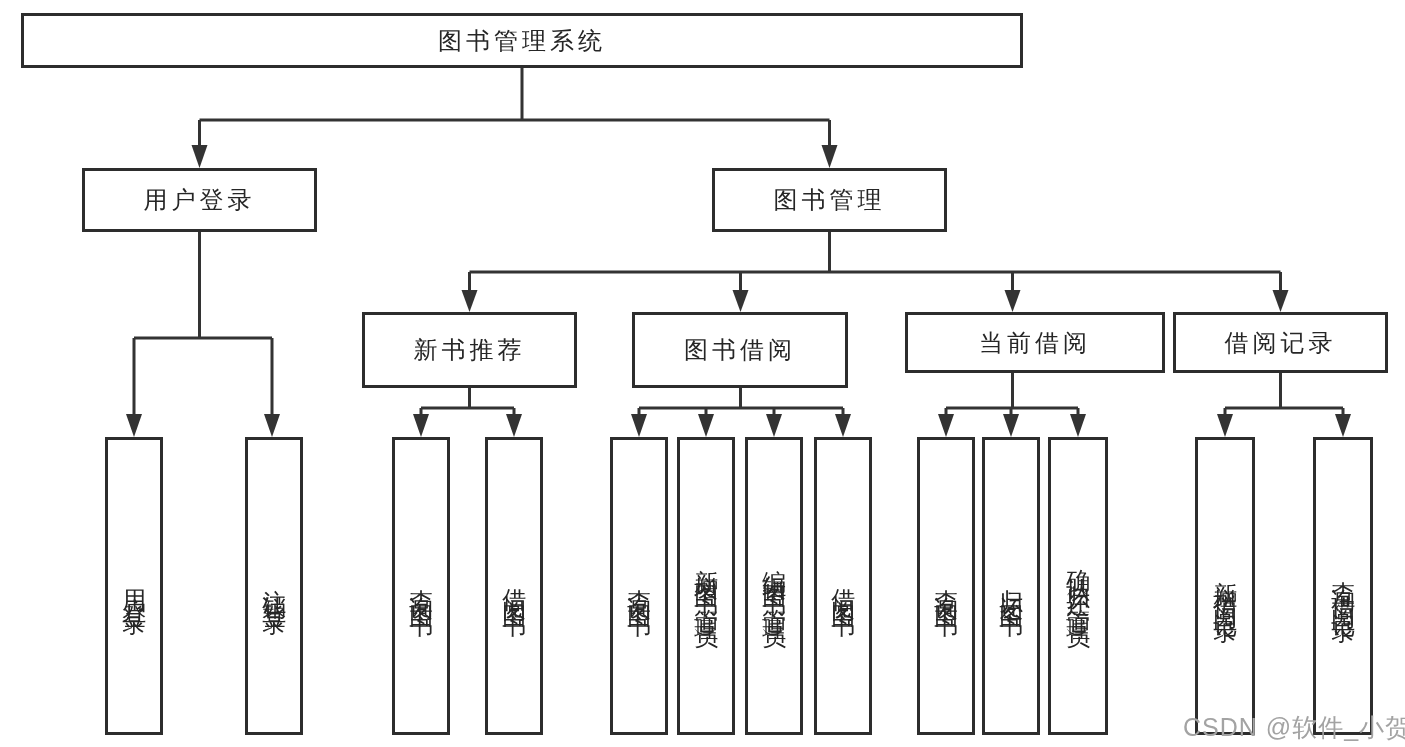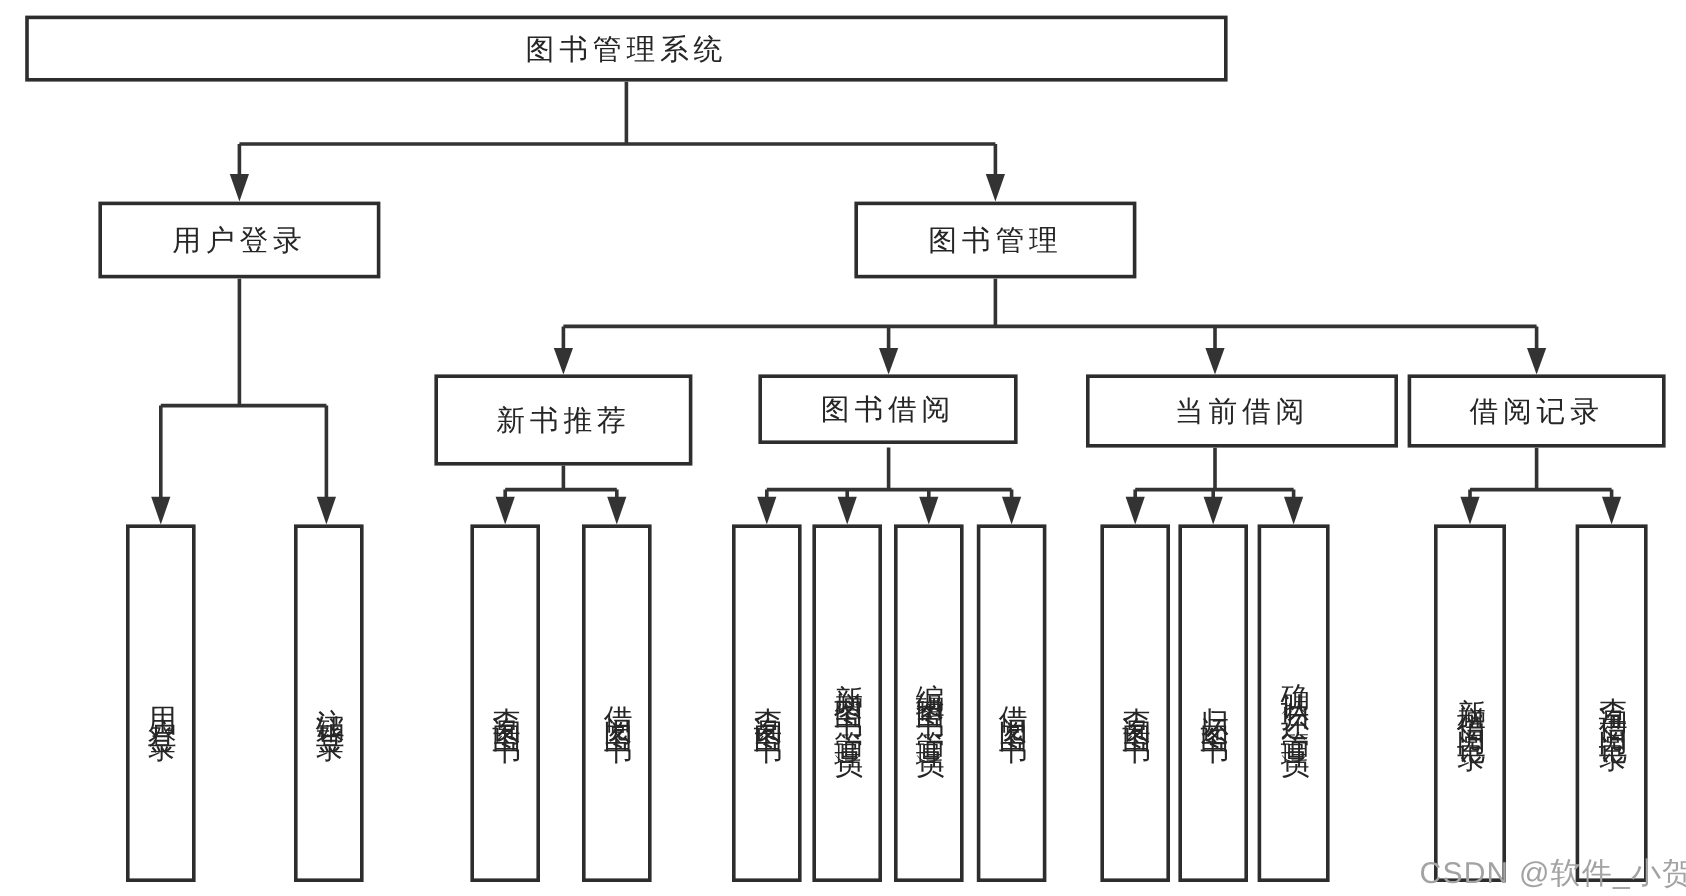--- a/index.html
+++ b/index.html
@@ -115,21 +115,21 @@
   <div class="hbox" style="left:82px; top:168px; width:235px; height:64px;">
     <span>用户登录</span>
   </div>
   <div class="hbox" style="left:712px; top:168px; width:235px; height:64px;">
     <span>图书管理</span>
   </div>
 
   <div class="hbox" style="left:362px; top:312px; width:215px; height:76px;">
     <span>新书推荐</span>
   </div>
-  <div class="hbox" style="left:632px; top:312px; width:216px; height:58px;text-align:right;">
+  <div class="hbox" style="left:632px; top:312px; width:216px; height:76px;text-align:right;">
     <span>图书借阅</span>
   </div>
   <div class="hbox" style="left:905px; top:312px; width:260px; height:61px;">
     <span>当前借阅</span>
   </div>
   <div class="hbox" style="left:1173px; top:312px; width:215px; height:61px;">
     <span>借阅记录</span>
   </div>
 
   <div class="vbox" style="left:105px;">

